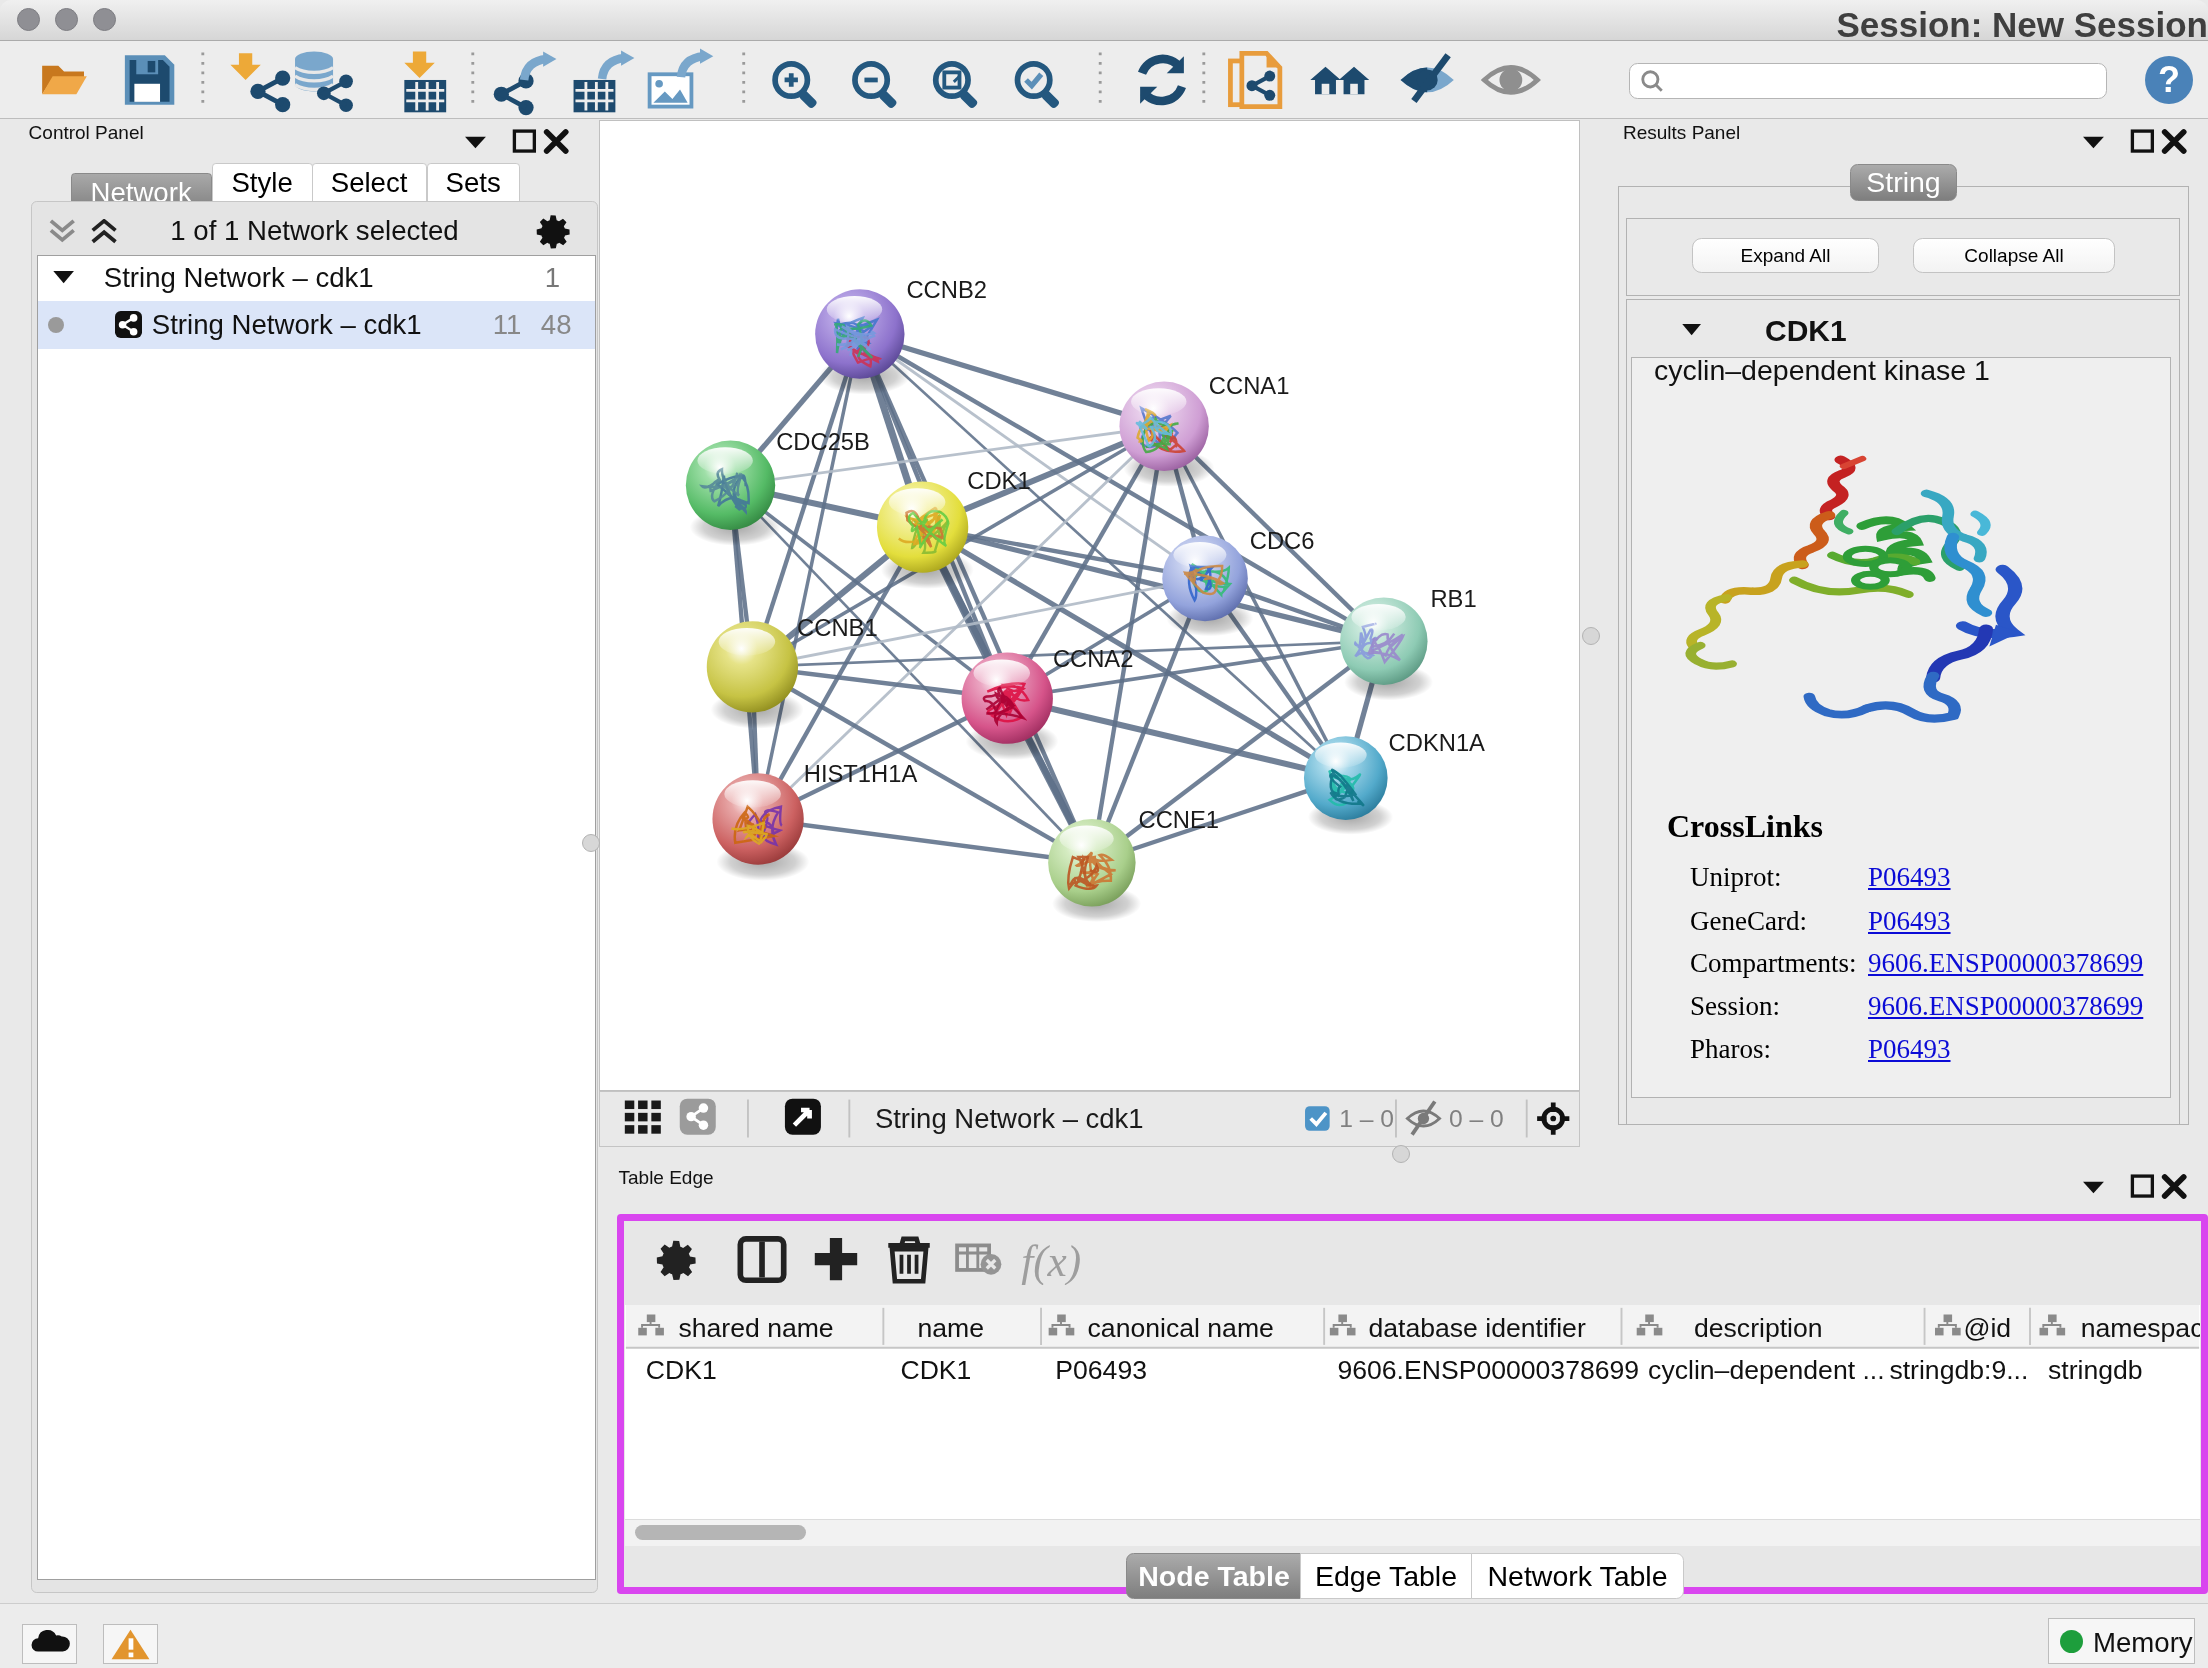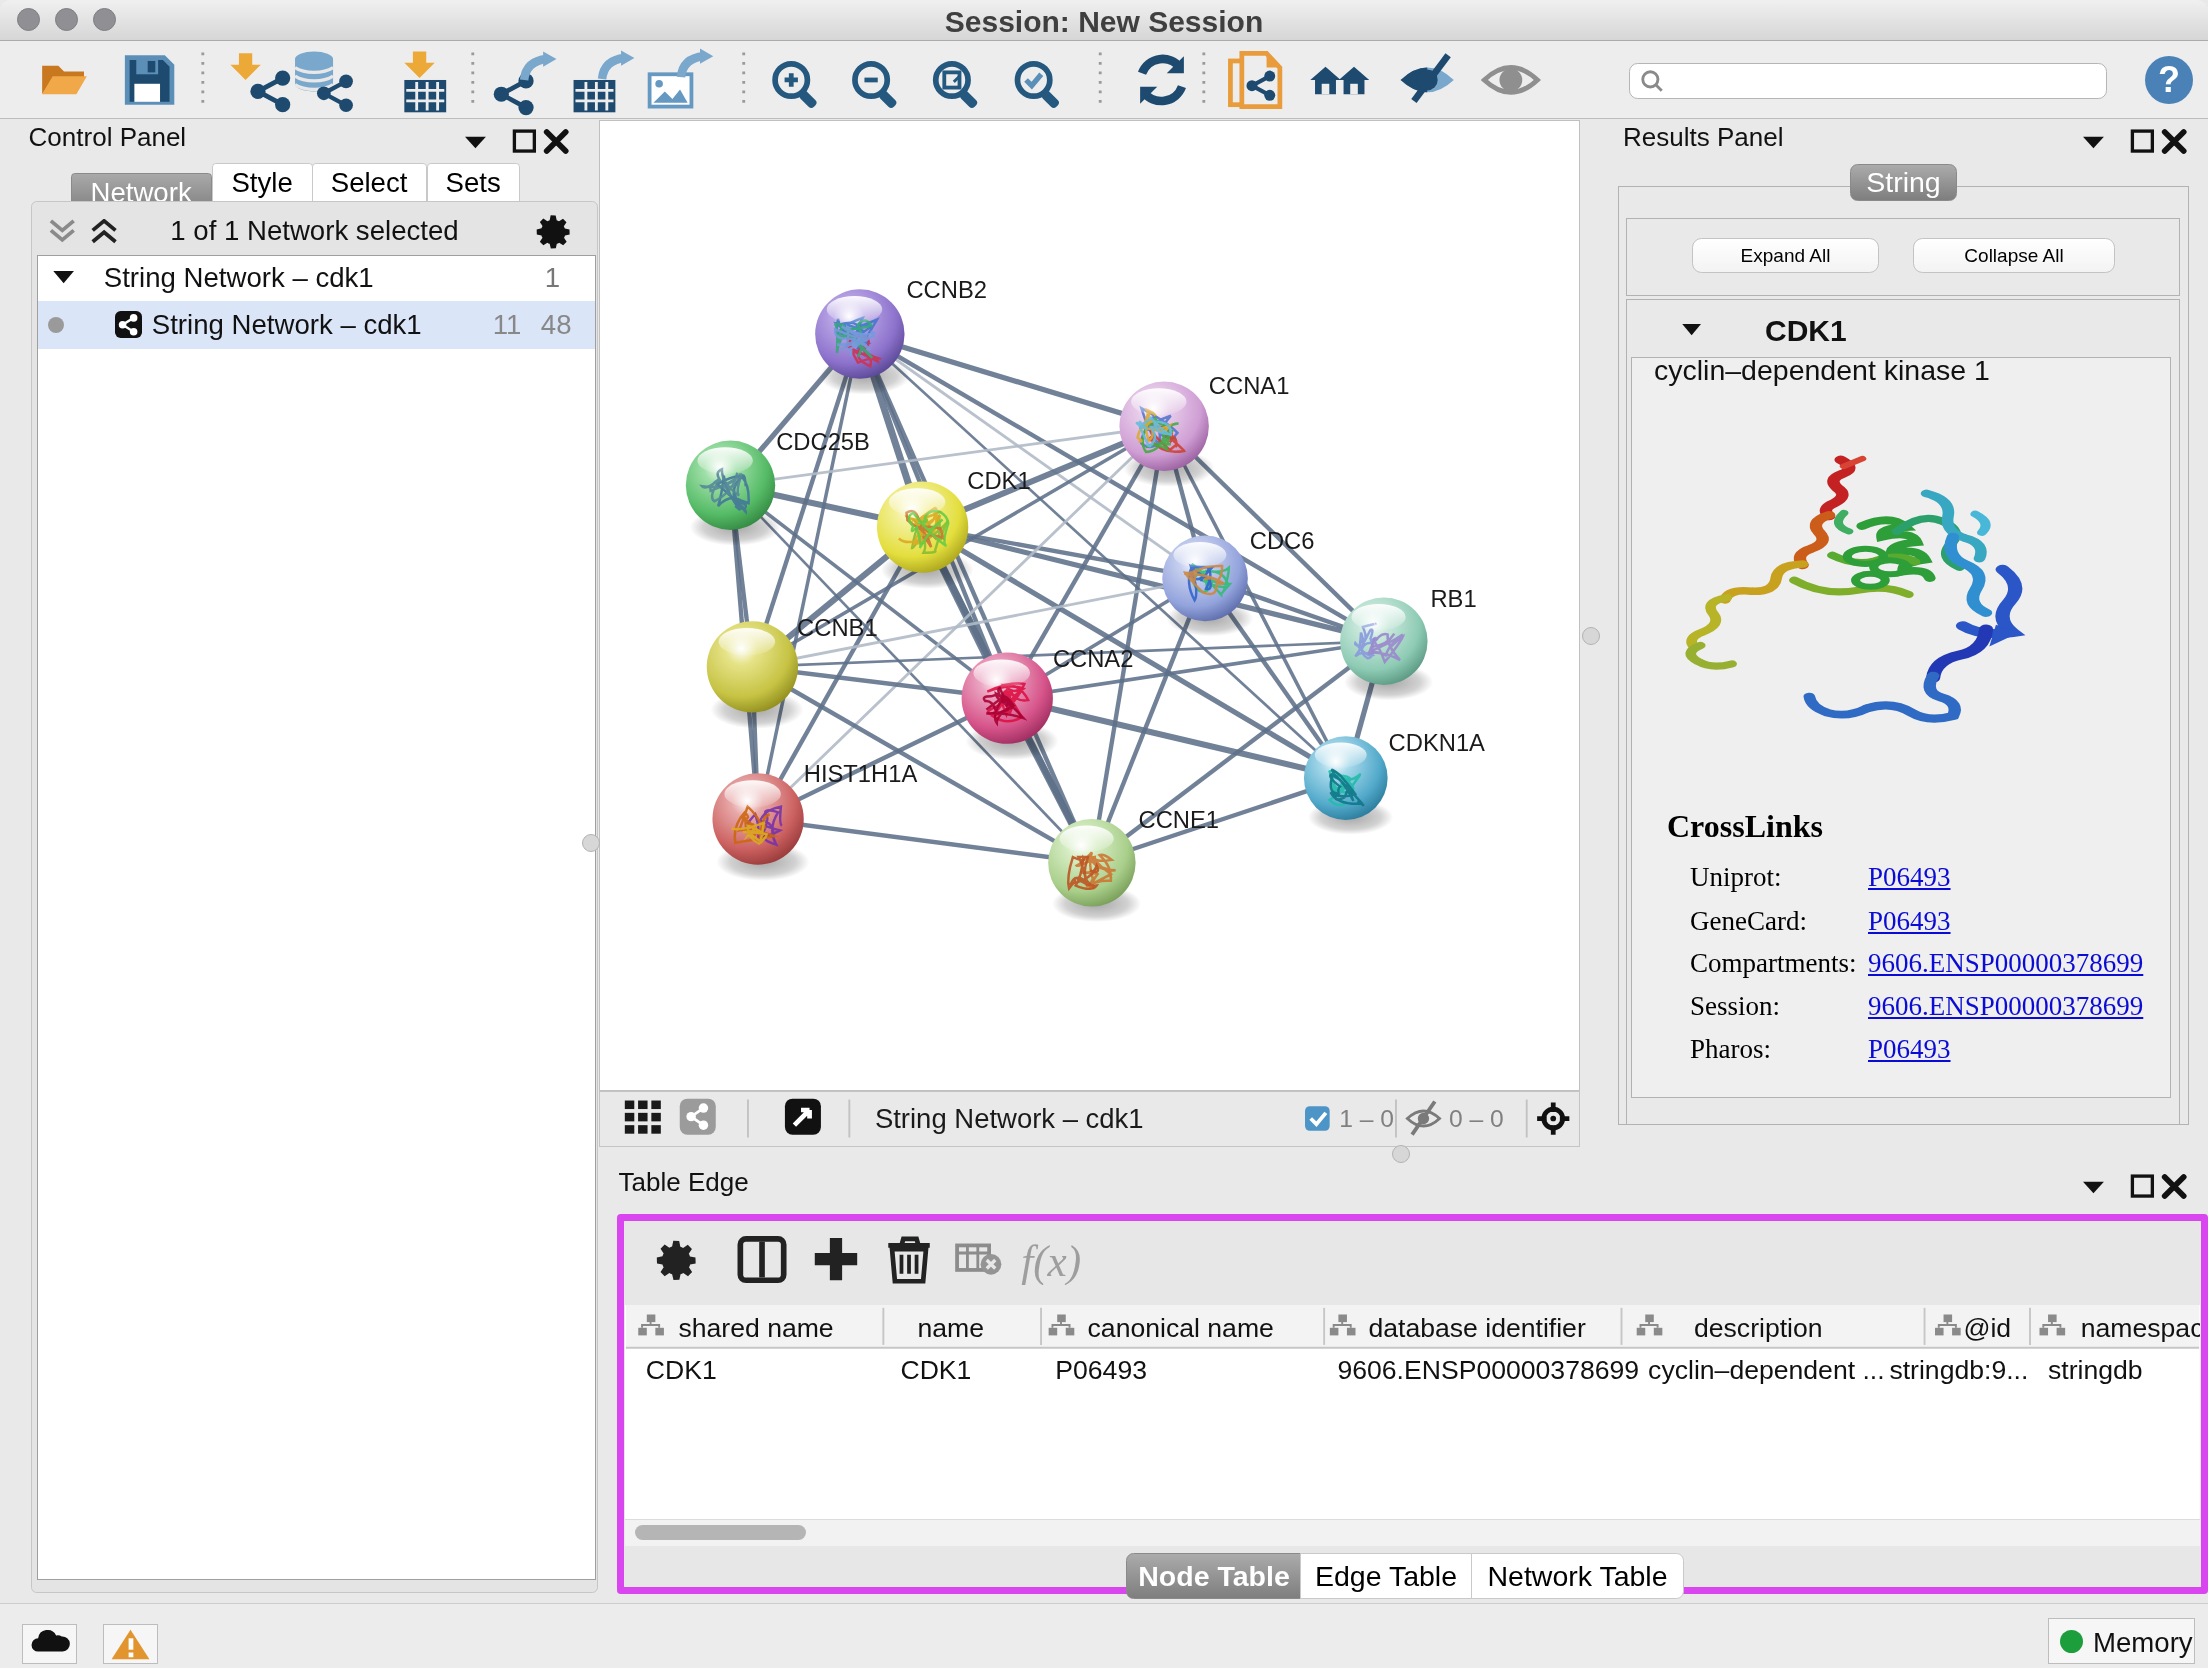--- a/index.html
+++ b/index.html
@@ -4,36 +4,36 @@
 <style>
 html,body{margin:0;padding:0;}
 body{width:2208px;height:1668px;position:relative;overflow:hidden;
   font-family:"Liberation Sans",sans-serif;background:#e9e9e9;}
 .abs{position:absolute;}
 
 #titlebar{left:0;top:0;width:2208px;height:40px;border-radius:11.4px 11.4px 0 0;
   background:linear-gradient(#f0f0f0,#d6d6d6);border-bottom:1px solid #ababab;}
 .tl{position:absolute;top:7.6px;width:21px;height:21px;border-radius:50%;
   background:#8f8f94;border:1px solid #7e7e83;}
-#title{position:absolute;top:4.8px;left:0;width:2208px;text-align:center;
-  font-size:30px;font-weight:bold;color:#3f3f3f;}
+#title{position:absolute;top:4.8px;left:0;width:2208px;text-align:right;
+  font-size:35px;font-weight:bold;color:#3f3f3f;}
 
 #toolbar{left:0;top:41px;width:2208px;height:77px;background:#ededed;
   border-bottom:1px solid #bdbdbd;}
 
 #leftpanel{left:7.6px;top:119px;width:582px;height:1484px;background:#e9e9e9;}
 #canvas{left:599px;top:120px;width:979px;height:969px;background:#ffffff;
   border:1px solid #c0c0c0;}
 #canvbar{left:599px;top:1091px;width:979px;height:54px;background:#e9e9e9;
   border:1px solid #c4c4c4;}
 #rightpanel{left:1600px;top:119px;width:609px;height:1037px;}
 #tablepanel{left:590px;top:1154px;width:1619px;height:448px;}
 #statusbar{left:0;top:1603px;width:2208px;height:66px;background:#ececec;
   border-top:1px solid #cdcdcd;}
-.paneltitle{font-size:26px;color:#111;}
+.paneltitle{font-size:19px;color:#111;}
 
 .tab{position:absolute;height:38px;border:1px solid #c9c9c9;background:#fff;
   color:#000;font-size:27.6px;text-align:center;border-radius:3.8px 3.8px 0 0;}
 .tabsel{background:linear-gradient(#a9a9a9,#7f7f7f);color:#fff;border-color:#8a8a8a;margin-top:10px;}
 
 .btn{position:absolute;background:linear-gradient(#ffffff,#f3f3f3);
   border:1px solid #c3c3c3;border-radius:9.5px;font-size:19px;color:#000;
   text-align:center;}
 a.lnk{color:#0b0bd6;text-decoration:underline;}
 </style>

